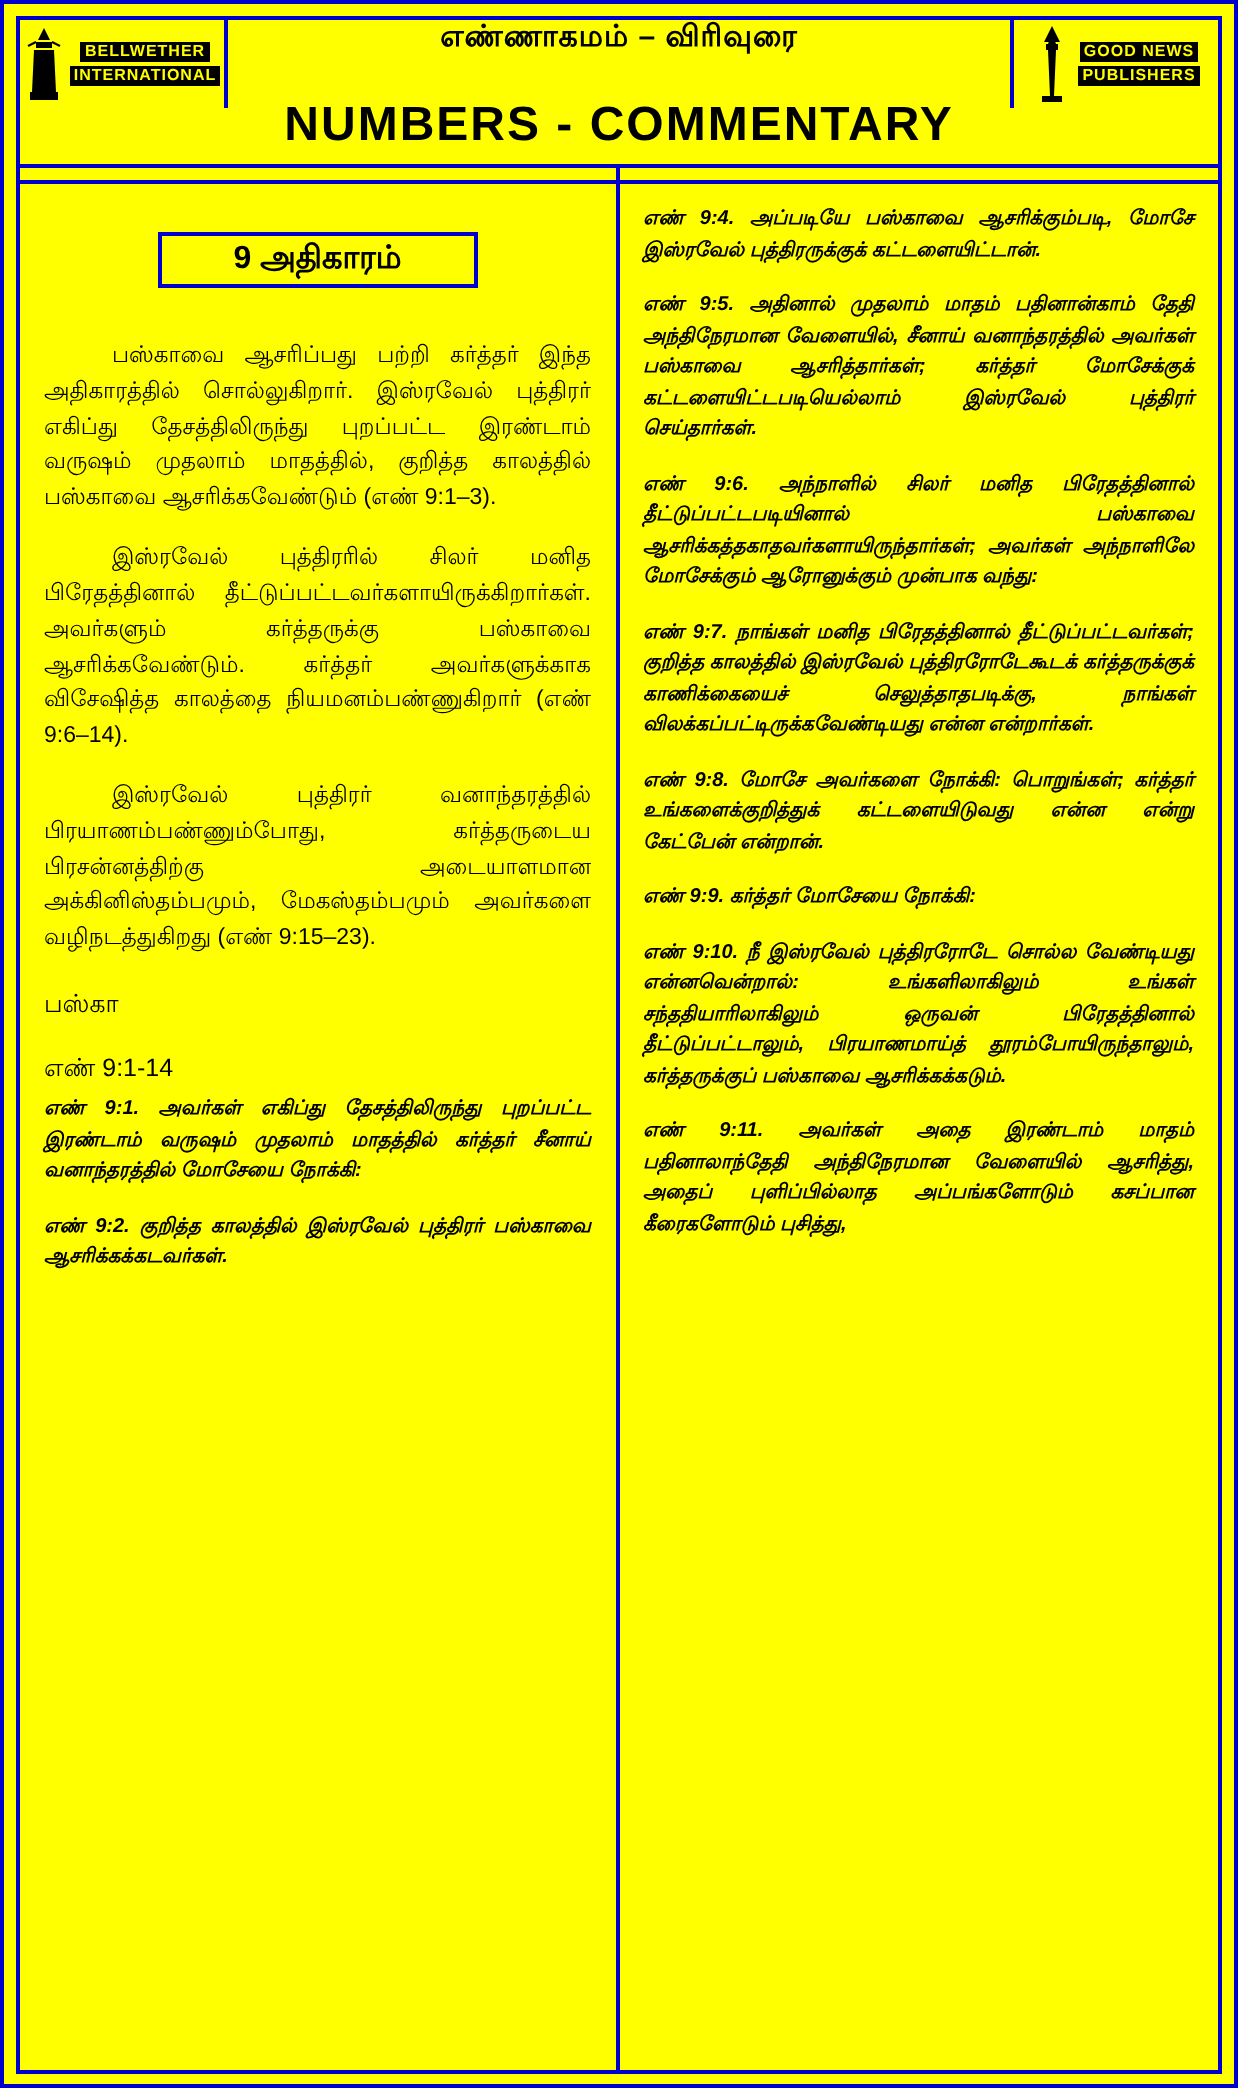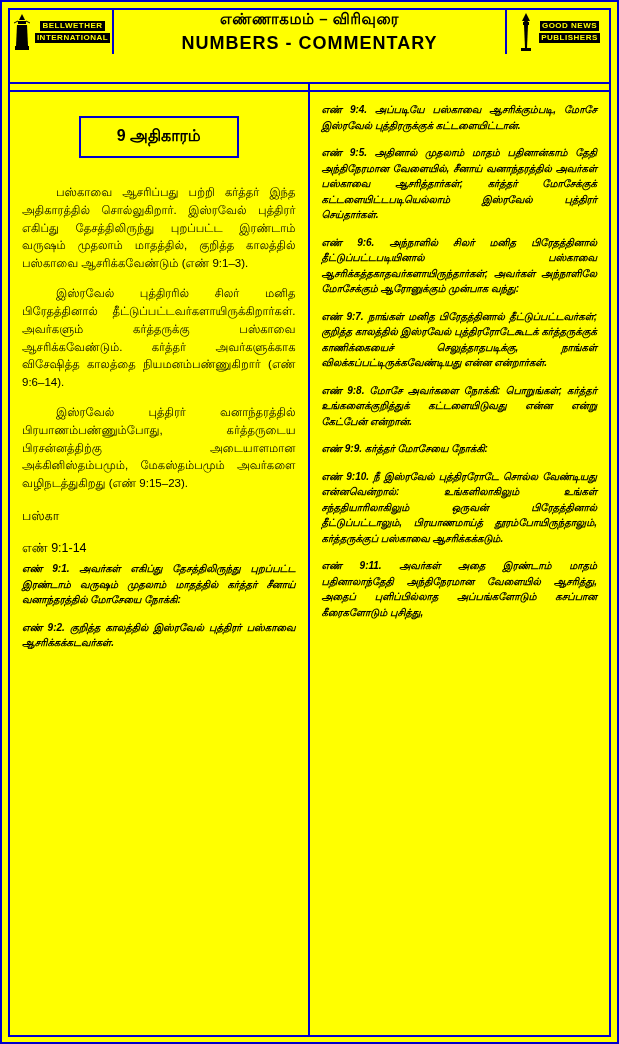--- a/index.html
+++ b/index.html
@@ -74,30 +74,30 @@
     padding: 1px 2px;
     margin: 1px 0;
     white-space: nowrap;
   }
   .header-center {
     flex: 1;
     display: flex;
     flex-direction: column;
     align-items: center;
     justify-content: center;
-    gap: 3px;
+    gap: 20px;
   }
   .title-tamil {
     font-size: 15px;
     font-weight: bold;
     color: #000000;
     letter-spacing: 0.5px;
   }
   .title-english {
-    font-size: 18px;
+    font-size: 24px;
     font-weight: bold;
     color: #000000;
     letter-spacing: 1px;
   }
 
   
   .body-frame {
     position: absolute;
     left: 6px;
     top: 80px;
@@ -117,21 +117,21 @@
     border-right: 2px solid #0000cc;
   }
   .col-right {
     width: 50%;
   }
 
   
   .chapter-badge {
     margin: 22px auto 26px auto;
     width: 160px;
-    height: 42px;
+    height: 28px;
     border: 2px solid #0000cc;
     box-sizing: border-box;
     display: flex;
     align-items: center;
     justify-content: center;
     font-size: 16px;
     font-weight: bold;
     color: #000000;
   }
 

